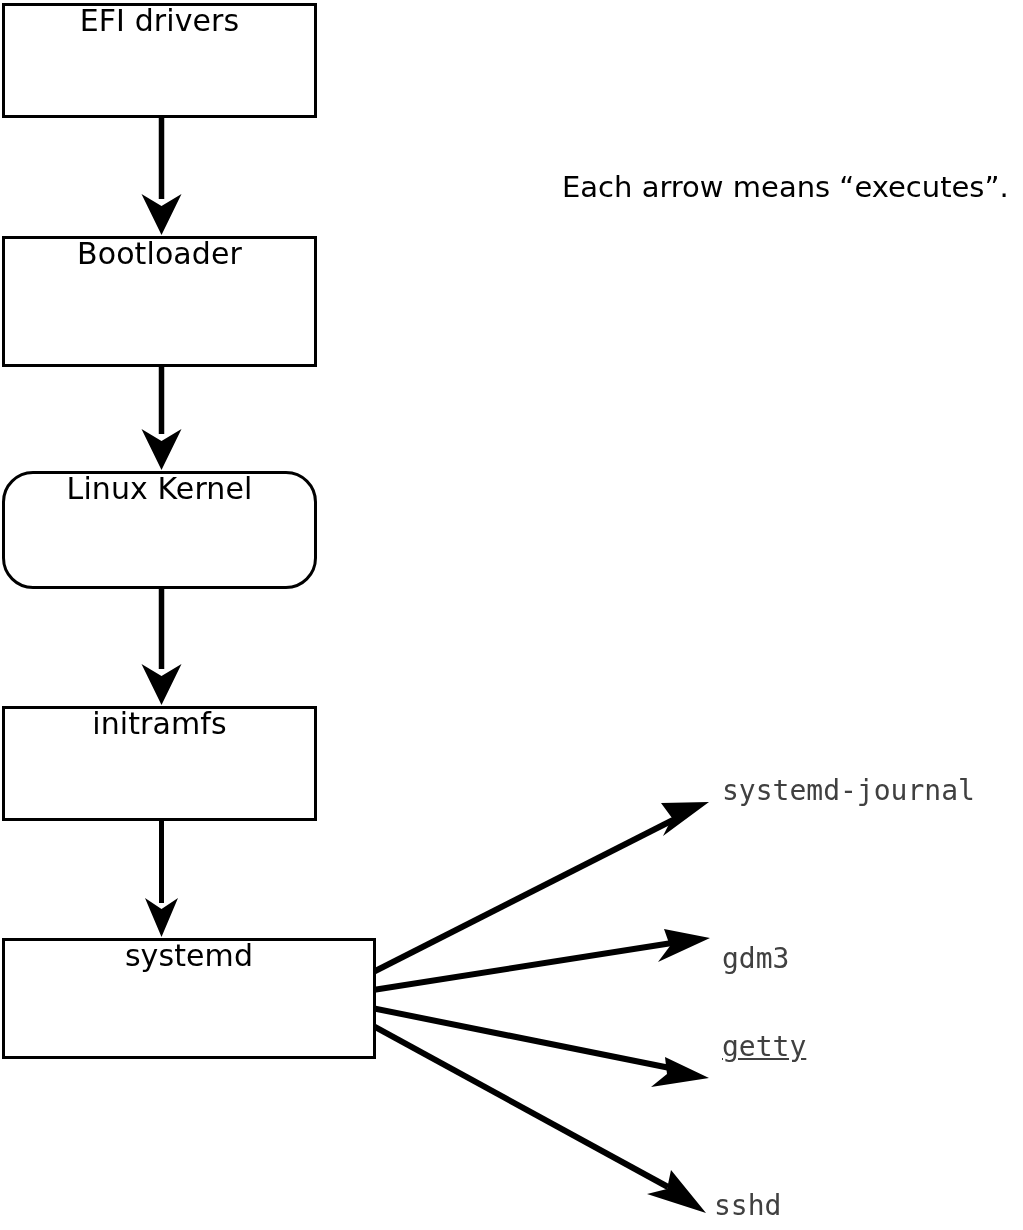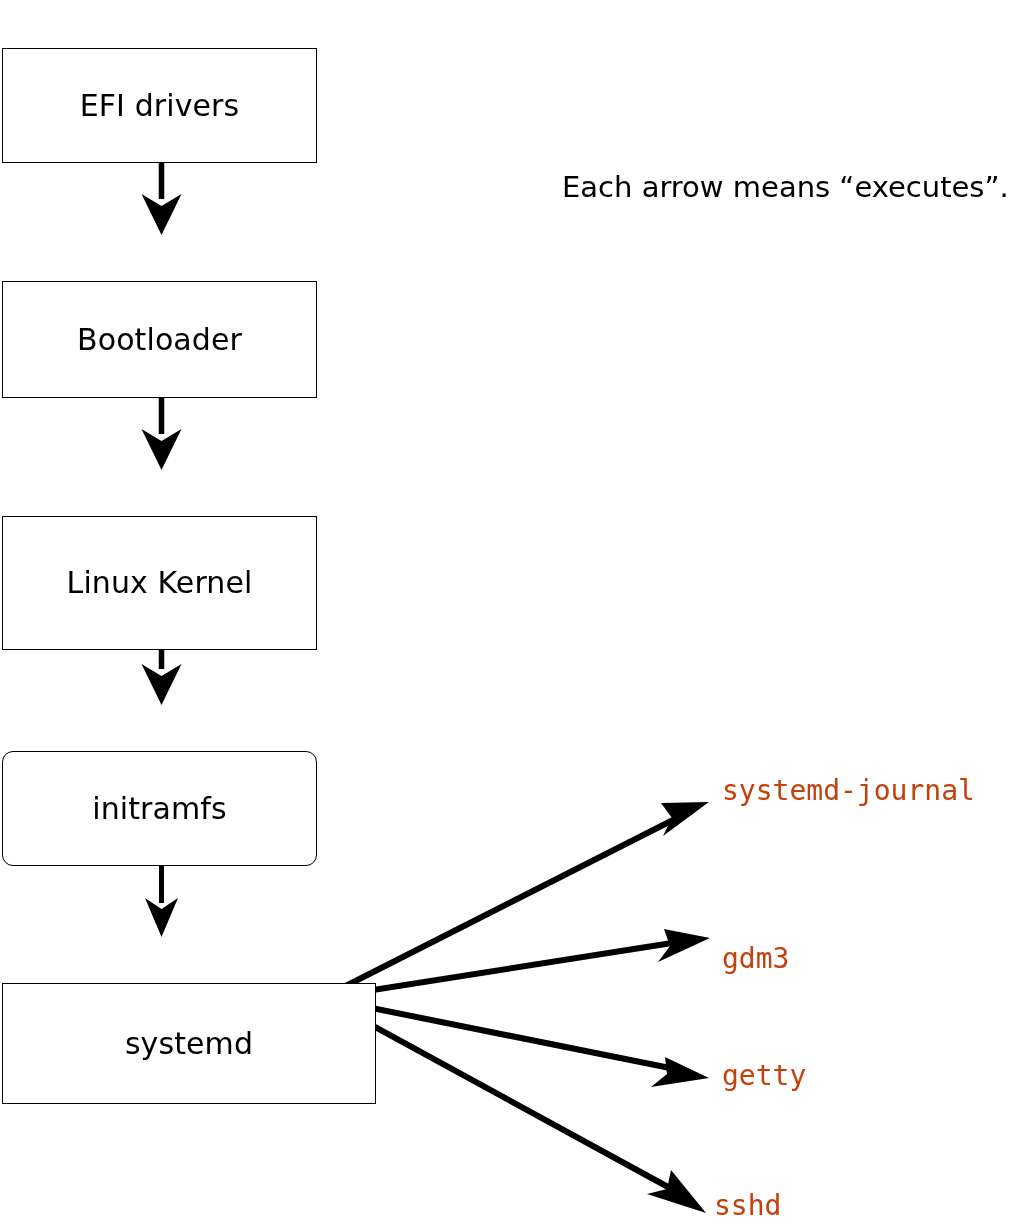--- a/index.html
+++ b/index.html
@@ -24,39 +24,38 @@
     top: 0;
     left: 0;
     width: 1023px;
     height: 1230px;
     display: block;
   }
   .stage-box {
     position: absolute;
     box-sizing: border-box;
     background: #ffffff;
-    border: 1px solid #000000;
+    border: 3px solid #000000;
     display: flex;
-    align-items: center;
+    align-items: flex-start;
     justify-content: center;
-    margin-top: 45px;
   }
   .stage-label {
     font-family: "DejaVu Sans", sans-serif;
     font-size: 30px;
     color: #000000;
     line-height: 1;
     letter-spacing: 0.1px;
     white-space: nowrap;
   }
   .service-label {
     position: absolute;
     font-family: "DejaVu Sans Mono", monospace;
     font-size: 28px;
-    color: #c2410c;
+    color: #404040;
     line-height: 1;
     white-space: nowrap;
   }
   .note-text {
     position: absolute;
     font-family: "DejaVu Sans", sans-serif;
     font-size: 29px;
     color: #000000;
     line-height: 1;
     white-space: nowrap;
@@ -120,39 +119,39 @@
         <line x1="322" y1="998" x2="668" y2="1187" stroke="#000000" stroke-width="6"></line>
         <path d="M 706 1213 L 671 1170 L 667 1189 L 647 1194 Z" fill="#000000"></path>
       </g>
     </g>
   </svg>
 
   <div class="stage-box" style="left:2px; top:3px; width:315px; height:115px;">
     <span class="stage-label">EFI drivers</span>
   </div>
 
-  <div class="stage-box" style="left:2px; top:236px; width:315px; height:117px;">
+  <div class="stage-box" style="left:2px; top:236px; width:315px; height:131px;">
     <span class="stage-label">Bootloader</span>
   </div>
 
-  <div class="stage-box" style="left:2px; top:471px; width:315px; height:134px;">
+  <div class="stage-box" style="left:2px; top:471px; width:315px; height:118px;border-radius:31px;">
     <span class="stage-label">Linux Kernel</span>
   </div>
 
-  <div class="stage-box" style="left:2px; top:706px; width:315px; height:115px;border-radius:11px;">
+  <div class="stage-box" style="left:2px; top:706px; width:315px; height:115px;">
     <span class="stage-label">initramfs</span>
   </div>
 
   <div class="stage-box" style="left:2px; top:938px; width:374px; height:121px;">
     <span class="stage-label">systemd</span>
   </div>
 
   <div class="service-label" style="left:722px; top:777px;">systemd-journal</div>
 
   <div class="service-label" style="left:722px; top:917px;margin-top:28px;">gdm3</div>
 
-  <div class="service-label" style="left:722px; top:1062px;">getty</div>
+  <div class="service-label" style="left:722px; top:1033px;text-decoration:underline;">getty</div>
 
   <div class="service-label" style="left:714px; top:1192px;text-align:right;">sshd</div>
 
   <div class="note-text" style="left:562px; top:164px;">Each arrow means “executes”.</div>
 
 </div>
 
 </body></html>

